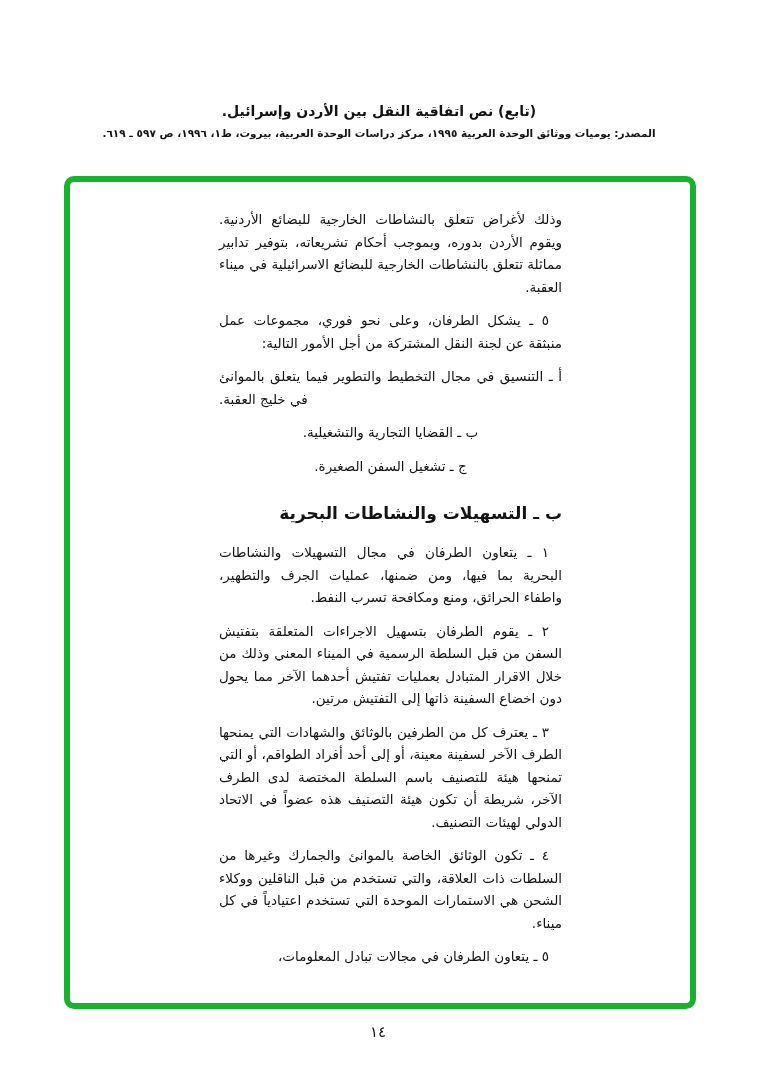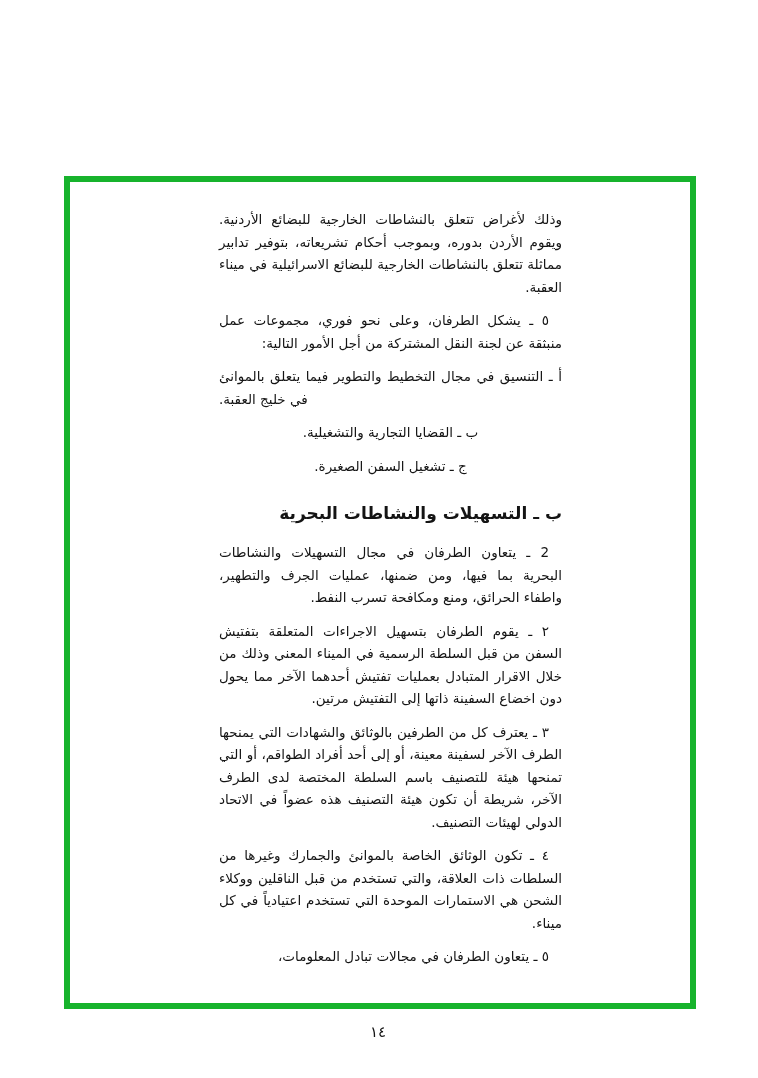--- a/index.html
+++ b/index.html
@@ -39,21 +39,21 @@
 
   
   .green-box {
     position: absolute;
     left: 64px;
     top: 176px;
     width: 632px;
     height: 833px;
     box-sizing: border-box;
     border: 6px solid #17b32c;
-    border-radius: 0;
+    border-radius: 10px;
     background: #ffffff;
   }
   .text-column {
     position: absolute;
     top: 26px;
     right: 128px;
     width: 343px;
     direction: rtl;
     font-size: 13.5px;
     line-height: 22.5px;
@@ -98,37 +98,41 @@
     font-size: 15px;
     direction: rtl;
     padding-left: 12px;
   }
 </style>
 </head>
 <body>
 
 <div class="page">
 
+  <div class="header">
+    <div class="doc-title">(تابع) نص اتفاقية النقل بين الأردن وإسرائيل.</div>
+    <div class="doc-source">المصدر: يوميات ووثائق الوحدة العربية ١٩٩٥، مركز دراسات الوحدة العربية، بيروت، ط١، ١٩٩٦، ص ٥٩٧ ـ ٦١٩.</div>
+  </div>
 
   <div class="green-box">
     <div class="text-column">
 
       <p class="body-par">وذلك لأغراض تتعلق بالنشاطات الخارجية للبضائع الأردنية. ويقوم الأردن بدوره، وبموجب أحكام تشريعاته، بتوفير تدابير مماثلة تتعلق بالنشاطات الخارجية للبضائع الاسرائيلية في ميناء العقبة.</p>
 
       <p class="body-par indent">٥ ـ يشكل الطرفان، وعلى نحو فوري، مجموعات عمل منبثقة عن لجنة النقل المشتركة من أجل الأمور التالية:</p>
 
       <p class="sub-par sub-a">أ ـ التنسيق في مجال التخطيط والتطوير فيما يتعلق بالموانئ في خليج العقبة.</p>
 
       <p class="sub-par sub-centered">ب ـ القضايا التجارية والتشغيلية.</p>
 
       <p class="sub-par sub-centered">ج ـ تشغيل السفن الصغيرة.</p>
 
       <h2 class="section-heading">ب ـ التسهيلات والنشاطات البحرية</h2>
 
-      <p class="body-par indent">2 ـ يتعاون الطرفان في مجال التسهيلات والنشاطات البحرية بما فيها، ومن ضمنها، عمليات الجرف والتطهير، واطفاء الحرائق، ومنع ومكافحة تسرب النفط.</p>
+      <p class="body-par indent">١ ـ يتعاون الطرفان في مجال التسهيلات والنشاطات البحرية بما فيها، ومن ضمنها، عمليات الجرف والتطهير، واطفاء الحرائق، ومنع ومكافحة تسرب النفط.</p>
 
       <p class="body-par indent">٢ ـ يقوم الطرفان بتسهيل الاجراءات المتعلقة بتفتيش السفن من قبل السلطة الرسمية في الميناء المعني وذلك من خلال الاقرار المتبادل بعمليات تفتيش أحدهما الآخر مما يحول دون اخضاع السفينة ذاتها إلى التفتيش مرتين.</p>
 
       <p class="body-par indent">٣ ـ يعترف كل من الطرفين بالوثائق والشهادات التي يمنحها الطرف الآخر لسفينة معينة، أو إلى أحد أفراد الطواقم، أو التي تمنحها هيئة للتصنيف باسم السلطة المختصة لدى الطرف الآخر، شريطة أن تكون هيئة التصنيف هذه عضواً في الاتحاد الدولي لهيئات التصنيف.</p>
 
       <p class="body-par indent">٤ ـ تكون الوثائق الخاصة بالموانئ والجمارك وغيرها من السلطات ذات العلاقة، والتي تستخدم من قبل الناقلين ووكلاء الشحن هي الاستمارات الموحدة التي تستخدم اعتيادياً في كل ميناء.</p>
 
       <p class="body-par indent">٥ ـ يتعاون الطرفان في مجالات تبادل المعلومات،</p>
 
     </div>

